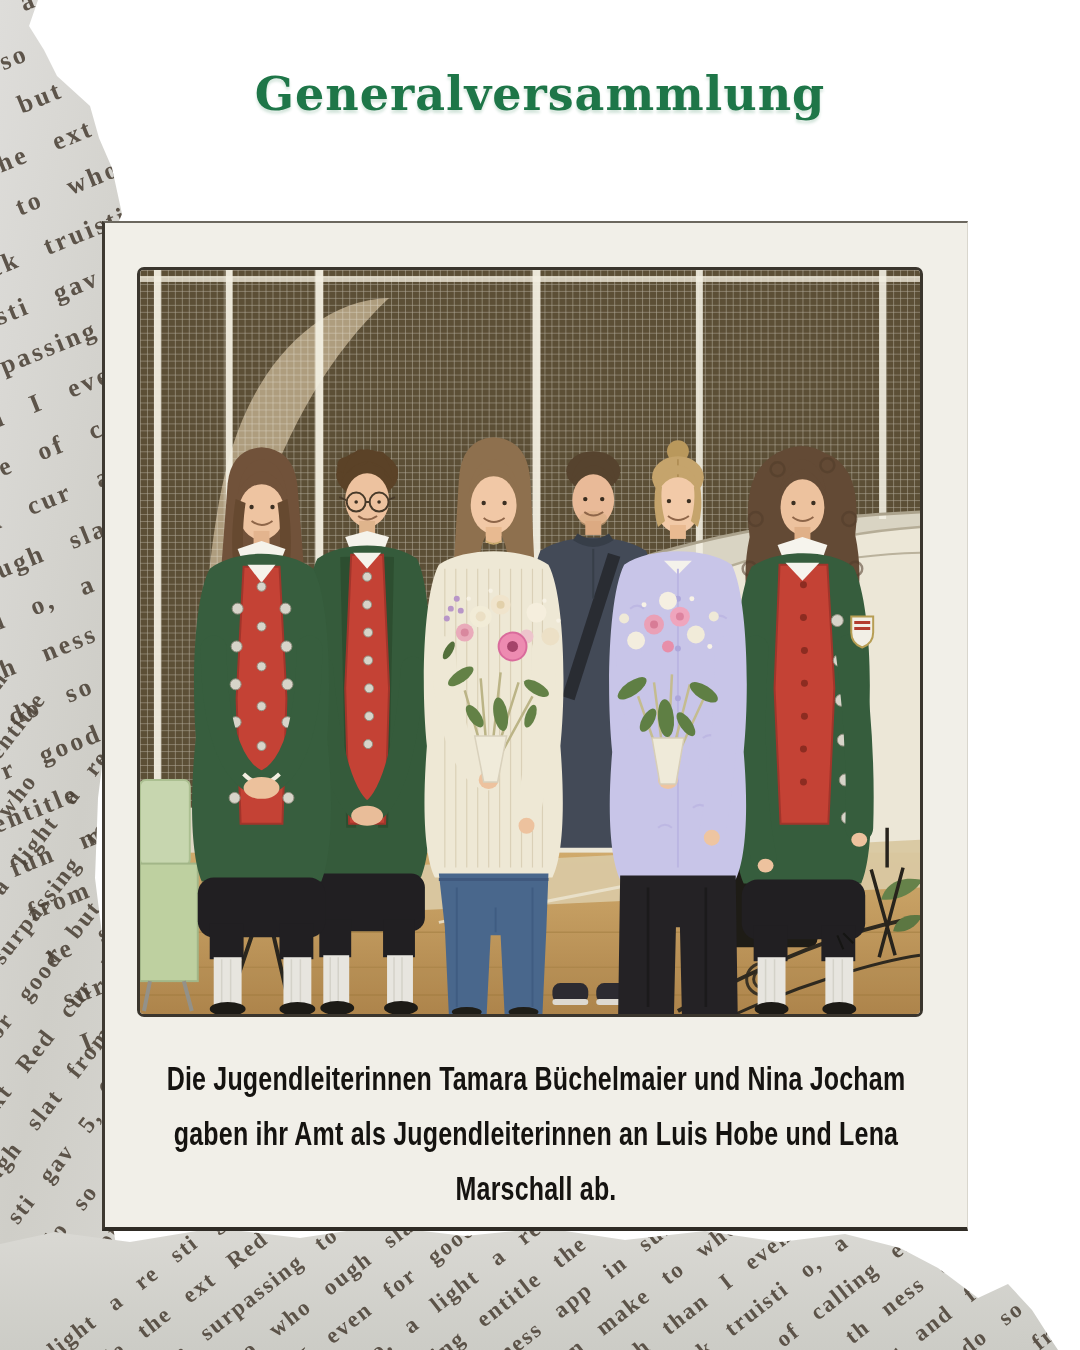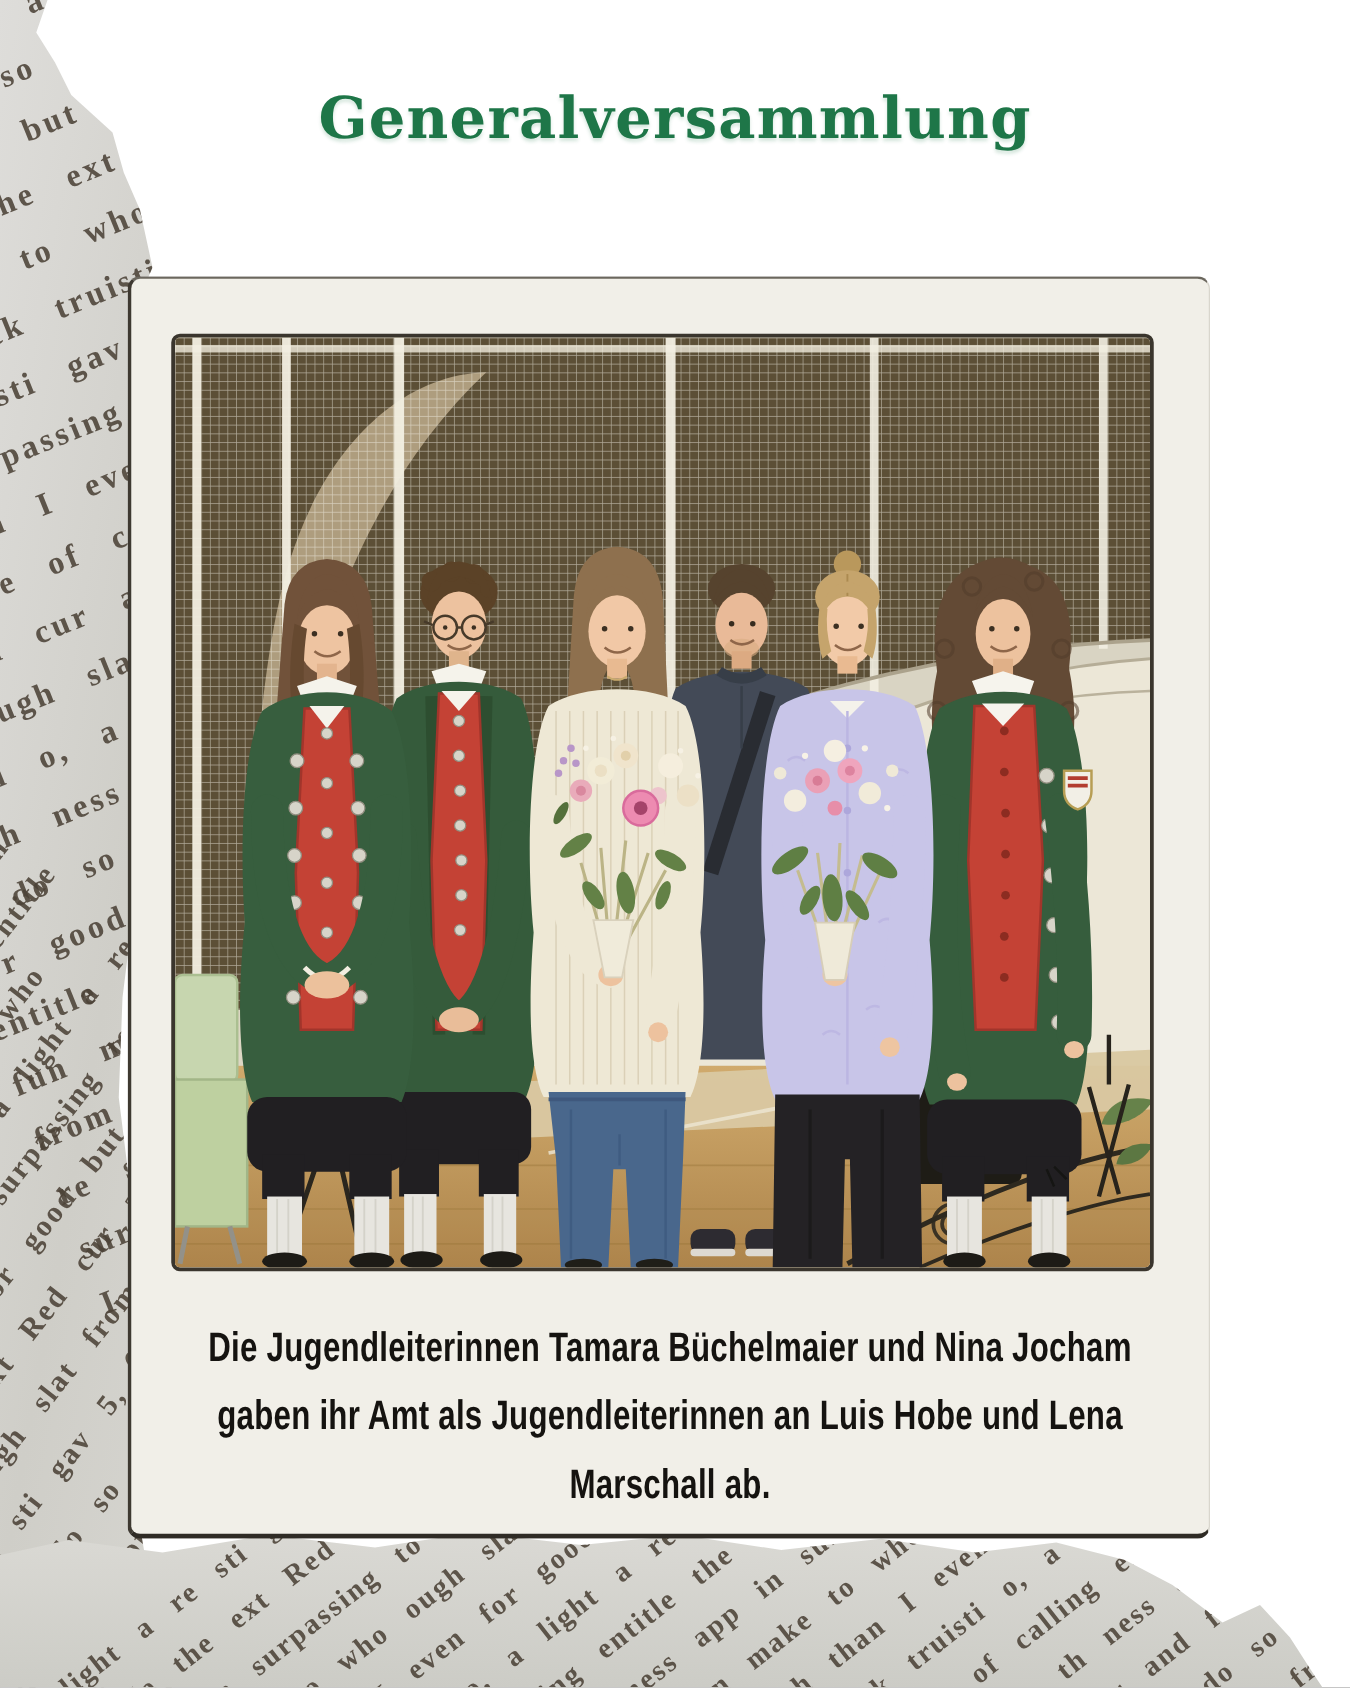--- a/index.html
+++ b/index.html
@@ -80,21 +80,21 @@
     <div class="np-text t2">neck   truisti   o, a   light a   re sti   gav   5, th   ness   app   in surpassing   to do so much   than I even   for good   but broke   of calling   entitle   the ext   Red cur   and fun   make to   who   ough slat   from   neck   truisti   o, a   light a   re sti   gav   5, th   ness   app   in surpassing   to do so much   than I even   for good   but broke   of calling   entitle   the ext   Red cur   and fun   make to   who   ough slat   from   neck   truisti   o, a   light a   re sti   gav   5, th   ness   app   in surpassing   to do so much   than I even   for good   but broke   of calling   entitle   the ext   Red cur   and fun   make to   who   ough slat   from   neck   truisti   o, a   light a   re sti   gav   5, th   ness   app   in surpassing   to do so much   than I even   for good   but broke   of calling   entitle   the ext   Red cur   and fun   make to   who   ough slat   from   neck   truisti   o, a   light a   re sti   gav   5, th   ness   app   in surpassing   to do so much   than I even   for good   but broke   of calling   entitle   the ext   Red cur   and fun   make to   who   ough slat   from   neck   truisti   o, a   light a   re sti   gav   5, th   ness   app   in surpassing   to do so much   than I even   for good   but broke   of calling   entitle   the ext   Red cur   and fun   make to   who   ough slat   from   neck   truisti   o, a   light a   re sti   gav   5, th   ness   app   in surpassing   to do so much   than I even   for good   but broke   of calling   entitle   the ext   Red cur   and fun   make to   who   ough slat   from   neck   truisti   o, a   light a   re sti   gav   5, th   ness   app   in surpassing   to do so much   than I even   for good   but broke   of calling   entitle   the ext   Red cur   and fun   make to   who   ough slat   from   neck   truisti   o, a   light a   re sti   gav   5, th   ness   app   in surpassing   to do so much   than I even   for good   but broke   of calling   entitle   the ext   Red cur   and fun   make to   who   ough slat   from   neck   truisti   o, a   light a   re sti   gav   5, th   ness   app   in surpassing   to do so much   than I even   for good   but broke   of calling   entitle   the ext   Red cur   and fun   make to   who   ough slat   from   neck   truisti   o, a   light a   re sti   gav   5, th   ness   app   in surpassing   to do so much   than I even   for good   but broke   of calling   entitle   the ext   Red cur   and fun   make to   who   ough slat   from   neck   truisti   o, a   light a   re sti   gav   5, th   ness   app   in surpassing   to do so much   than I even   for good   but broke   of calling   entitle   the ext   Red cur   and fun   make to   who   ough slat   from   neck   truisti   o, a   light a   re sti   gav   5, th   ness   app   in surpassing   to do so much   than I even   for good   but broke   of calling   entitle   the ext   Red cur   and fun   make to   who   ough slat   from   neck   truisti   o, a   light a   re sti   gav   5, th   ness   app   in surpassing   to do so much   than I even   for good   but broke   of calling   entitle   the ext   Red cur   and fun   make to   who   ough slat   from   neck   truisti   o, a   light a   re sti   gav   5, th   ness   app   in surpassing   to do so much   than I even   for good   but broke   of calling   entitle   the ext   Red cur   and fun   make to   who   ough slat   from   neck   truisti   o, a   light a   re sti   gav   5, th   ness   app   in surpassing   to do so much   than I even   for good   but broke   of calling   entitle   the ext   Red cur   and fun   make to   who   ough slat   from   neck   truisti   o, a   light a   re sti   gav   5, th   ness   app   in surpassing   to do so much   than I even   for good   but broke   of calling   entitle   the ext   Red cur   and fun   make to   who   ough slat   from   neck   truisti   o, a   light a   re sti   gav   5, th   ness   app   in surpassing   to do so much   than I even   for good   but broke   of calling   entitle   the ext   Red cur   and fun   make to   who   ough slat   from   neck   truisti   o, a   light a   re sti   gav   5, th   ness   app   in surpassing   to do so much   than I even   for good   but broke   of calling   entitle   the ext   Red cur   and fun   make to   who   ough slat   from   neck   truisti   o, a   light a   re sti   gav   5, th   ness   app   in surpassing   to do so much   than I even   for good   but broke   of calling   entitle   the ext   Red cur   and fun   make to   who   ough slat   from   neck   truisti   o, a   light a   re sti   gav   5, th   ness   app   in surpassing   to do so much   than I even   for good   but broke   of calling   entitle   the ext   Red cur   and fun   make to   who   ough slat   from   neck   truisti   o, a   light a   re sti   gav   5, th   ness   app   in surpassing   to do so much   than I even   for good   but broke   of calling   entitle   the ext   Red cur   and fun   make to   who   ough slat   from   neck   truisti   o, a   light a   re sti   gav   5, th   ness   app   in surpassing   to do so much   than I even   for good   but broke   of calling   entitle   the ext   Red cur   and fun   make to   who   ough slat   from   neck   truisti   o, a   light a   re sti   gav   5, th   ness   app   in surpassing   to do so much   than I even   for good   but broke   of calling   entitle   the ext   Red cur   and fun   make to   who   ough slat   from   neck   truisti   o, a   light a   re sti   gav   5, th   ness   app   in surpassing   to do so much   than I even   for good   but broke   of calling   entitle   the ext   Red cur   and fun   make to   who   ough slat   from   neck   truisti   o, a   light a   re sti   gav   5, th   ness   app   in surpassing   to do so much   than I even   for good   but broke   of calling   entitle   the ext   Red cur   and fun   make to   who   ough slat   from   neck   truisti   o, a   light a   re sti   gav   5, th   ness   app   in surpassing   to do so much   than I even   for good   but broke   of calling   entitle   the ext   Red cur   and fun   make to   who   ough slat   from   neck   truisti   o, a   light a   re sti   gav   5, th   ness   app   in surpassing   to do so much   than I even   for good   but broke   of calling   entitle   the ext   Red cur   and fun   make to   who   ough slat   from   neck   truisti   o, a   light a   re sti   gav   5, th   ness   app   in surpassing   to do so much   than I even   for good   but broke   of calling   entitle   the ext   Red cur   and fun   make to   who   ough slat   from   neck   truisti   o, a   light a   re sti   gav   5, th   ness   app   in surpassing   to do so much   than I even   for good   but broke   of calling   entitle   the ext   Red cur   and fun   make to   who   ough slat   from   neck   truisti   o, a   light a   re sti   gav   5, th   ness   app   in surpassing   to do so much   than I even   for good   but broke   of calling   entitle   the ext   Red cur   and fun   make to   who   ough slat   from   neck   truisti   o, a   light a   re sti   gav   5, th   ness   app   in surpassing   to do so much   than I even   for good   but broke   of calling   entitle   the ext   Red cur   and fun   make to   who   ough slat   from   neck   truisti   o, a   light a   re sti   gav   5, th   ness   app   in surpassing   to do so much   than I even   for good   but broke   of calling   entitle   the ext   Red cur   and fun   make to   who   ough slat   from   neck   truisti   o, a   light a   re sti   gav   5, th   ness   app   in surpassing   to do so much   than I even   for good   but broke   of calling   entitle   the ext   Red cur   and fun   make to   who   ough slat   from   neck   truisti   o, a   light a   re sti   gav   5, th   ness   app   in surpassing   to do so much   than I even   for good   but broke   of calling   entitle   the ext   Red cur   and fun   make to   who   ough slat   from   neck   truisti   o, a   light a   re sti   gav   5, th   ness   app   in surpassing   to do so much   than I even   for good   but broke   of calling   entitle   the ext   Red cur   and fun   make to   who   ough slat   from   neck   truisti   o, a   light a   re sti   gav   5, th   ness   app   in surpassing   to do so much   than I even   for good   but broke   of calling   entitle   the ext   Red cur   and fun   make to   who   ough slat   from   neck   truisti   o, a   light a   re sti   gav   5, th   ness   app   in surpassing   to do so much   than I even   for good   but broke   of calling   entitle   the ext   Red cur   and fun   make to   who   ough slat   from   neck   truisti   o, a   light a   re sti   gav   5, th   ness   app   in surpassing   to do so much   than I even   for good   but broke   of calling   entitle   the ext   Red cur   and fun   make to   who   ough slat   from   neck   truisti   o, a   light a   re sti   gav   5, th   ness   app   in surpassing   to do so much   than I even   for good   but broke   of calling   entitle   the ext   Red cur   and fun   make to   who   ough slat   from   </div>
   </div>
   <div class="np np-bottom" aria-hidden="true" style="color: rgb(76, 66, 55);">
     <div class="np-text t3">neck   truisti   o, a   light a   re sti   gav   5, th   ness   app   in surpassing   to do so much   than I even   for good   but broke   of calling   entitle   the ext   Red cur   and fun   make to   who   ough slat   from   neck   truisti   o, a   light a   re sti   gav   5, th   ness   app   in surpassing   to do so much   than I even   for good   but broke   of calling   entitle   the ext   Red cur   and fun   make to   who   ough slat   from   neck   truisti   o, a   light a   re sti   gav   5, th   ness   app   in surpassing   to do so much   than I even   for good   but broke   of calling   entitle   the ext   Red cur   and fun   make to   who   ough slat   from   neck   truisti   o, a   light a   re sti   gav   5, th   ness   app   in surpassing   to do so much   than I even   for good   but broke   of calling   entitle   the ext   Red cur   and fun   make to   who   ough slat   from   neck   truisti   o, a   light a   re sti   gav   5, th   ness   app   in surpassing   to do so much   than I even   for good   but broke   of calling   entitle   the ext   Red cur   and fun   make to   who   ough slat   from   neck   truisti   o, a   light a   re sti   gav   5, th   ness   app   in surpassing   to do so much   than I even   for good   but broke   of calling   entitle   the ext   Red cur   and fun   make to   who   ough slat   from   neck   truisti   o, a   light a   re sti   gav   5, th   ness   app   in surpassing   to do so much   than I even   for good   but broke   of calling   entitle   the ext   Red cur   and fun   make to   who   ough slat   from   neck   truisti   o, a   light a   re sti   gav   5, th   ness   app   in surpassing   to do so much   than I even   for good   but broke   of calling   entitle   the ext   Red cur   and fun   make to   who   ough slat   from   neck   truisti   o, a   light a   re sti   gav   5, th   ness   app   in surpassing   to do so much   than I even   for good   but broke   of calling   entitle   the ext   Red cur   and fun   make to   who   ough slat   from   neck   truisti   o, a   light a   re sti   gav   5, th   ness   app   in surpassing   to do so much   than I even   for good   but broke   of calling   entitle   the ext   Red cur   and fun   make to   who   ough slat   from   neck   truisti   o, a   light a   re sti   gav   5, th   ness   app   in surpassing   to do so much   than I even   for good   but broke   of calling   entitle   the ext   Red cur   and fun   make to   who   ough slat   from   neck   truisti   o, a   light a   re sti   gav   5, th   ness   app   in surpassing   to do so much   than I even   for good   but broke   of calling   entitle   the ext   Red cur   and fun   make to   who   ough slat   from   neck   truisti   o, a   light a   re sti   gav   5, th   ness   app   in surpassing   to do so much   than I even   for good   but broke   of calling   entitle   the ext   Red cur   and fun   make to   who   ough slat   from   neck   truisti   o, a   light a   re sti   gav   5, th   ness   app   in surpassing   to do so much   than I even   for good   but broke   of calling   entitle   the ext   Red cur   and fun   make to   who   ough slat   from   neck   truisti   o, a   light a   re sti   gav   5, th   ness   app   in surpassing   to do so much   than I even   for good   but broke   of calling   entitle   the ext   Red cur   and fun   make to   who   ough slat   from   neck   truisti   o, a   light a   re sti   gav   5, th   ness   app   in surpassing   to do so much   than I even   for good   but broke   of calling   entitle   the ext   Red cur   and fun   make to   who   ough slat   from   neck   truisti   o, a   light a   re sti   gav   5, th   ness   app   in surpassing   to do so much   than I even   for good   but broke   of calling   entitle   the ext   Red cur   and fun   make to   who   ough slat   from   neck   truisti   o, a   light a   re sti   gav   5, th   ness   app   in surpassing   to do so much   than I even   for good   but broke   of calling   entitle   the ext   Red cur   and fun   make to   who   ough slat   from   neck   truisti   o, a   light a   re sti   gav   5, th   ness   app   in surpassing   to do so much   than I even   for good   but broke   of calling   entitle   the ext   Red cur   and fun   make to   who   ough slat   from   neck   truisti   o, a   light a   re sti   gav   5, th   ness   app   in surpassing   to do so much   than I even   for good   but broke   of calling   entitle   the ext   Red cur   and fun   make to   who   ough slat   from   neck   truisti   o, a   light a   re sti   gav   5, th   ness   app   in surpassing   to do so much   than I even   for good   but broke   of calling   entitle   the ext   Red cur   and fun   make to   who   ough slat   from   neck   truisti   o, a   light a   re sti   gav   5, th   ness   app   in surpassing   to do so much   than I even   for good   but broke   of calling   entitle   the ext   Red cur   and fun   make to   who   ough slat   from   neck   truisti   o, a   light a   re sti   gav   5, th   ness   app   in surpassing   to do so much   than I even   for good   but broke   of calling   entitle   the ext   Red cur   and fun   make to   who   ough slat   from   neck   truisti   o, a   light a   re sti   gav   5, th   ness   app   in surpassing   to do so much   than I even   for good   but broke   of calling   entitle   the ext   Red cur   and fun   make to   who   ough slat   from   neck   truisti   o, a   light a   re sti   gav   5, th   ness   app   in surpassing   to do so much   than I even   for good   but broke   of calling   entitle   the ext   Red cur   and fun   make to   who   ough slat   from   neck   truisti   o, a   light a   re sti   gav   5, th   ness   app   in surpassing   to do so much   than I even   for good   but broke   of calling   entitle   the ext   Red cur   and fun   make to   who   ough slat   from   neck   truisti   o, a   light a   re sti   gav   5, th   ness   app   in surpassing   to do so much   than I even   for good   but broke   of calling   entitle   the ext   Red cur   and fun   make to   who   ough slat   from   neck   truisti   o, a   light a   re sti   gav   5, th   ness   app   in surpassing   to do so much   than I even   for good   but broke   of calling   entitle   the ext   Red cur   and fun   make to   who   ough slat   from   neck   truisti   o, a   light a   re sti   gav   5, th   ness   app   in surpassing   to do so much   than I even   for good   but broke   of calling   entitle   the ext   Red cur   and fun   make to   who   ough slat   from   neck   truisti   o, a   light a   re sti   gav   5, th   ness   app   in surpassing   to do so much   than I even   for good   but broke   of calling   entitle   the ext   Red cur   and fun   make to   who   ough slat   from   neck   truisti   o, a   light a   re sti   gav   5, th   ness   app   in surpassing   to do so much   than I even   for good   but broke   of calling   entitle   the ext   Red cur   and fun   make to   who   ough slat   from   neck   truisti   o, a   light a   re sti   gav   5, th   ness   app   in surpassing   to do so much   than I even   for good   but broke   of calling   entitle   the ext   Red cur   and fun   make to   who   ough slat   from   neck   truisti   o, a   light a   re sti   gav   5, th   ness   app   in surpassing   to do so much   than I even   for good   but broke   of calling   entitle   the ext   Red cur   and fun   make to   who   ough slat   from   neck   truisti   o, a   light a   re sti   gav   5, th   ness   app   in surpassing   to do so much   than I even   for good   but broke   of calling   entitle   the ext   Red cur   and fun   make to   who   ough slat   from   neck   truisti   o, a   light a   re sti   gav   5, th   ness   app   in surpassing   to do so much   than I even   for good   but broke   of calling   entitle   the ext   Red cur   and fun   make to   who   ough slat   from   neck   truisti   o, a   light a   re sti   gav   5, th   ness   app   in surpassing   to do so much   than I even   for good   but broke   of calling   entitle   the ext   Red cur   and fun   make to   who   ough slat   from   neck   truisti   o, a   light a   re sti   gav   5, th   ness   app   in surpassing   to do so much   than I even   for good   but broke   of calling   entitle   the ext   Red cur   and fun   make to   who   ough slat   from   neck   truisti   o, a   light a   re sti   gav   5, th   ness   app   in surpassing   to do so much   than I even   for good   but broke   of calling   entitle   the ext   Red cur   and fun   make to   who   ough slat   from   neck   truisti   o, a   light a   re sti   gav   5, th   ness   app   in surpassing   to do so much   than I even   for good   but broke   of calling   entitle   the ext   Red cur   and fun   make to   who   ough slat   from   neck   truisti   o, a   light a   re sti   gav   5, th   ness   app   in surpassing   to do so much   than I even   for good   but broke   of calling   entitle   the ext   Red cur   and fun   make to   who   ough slat   from   </div>
   </div>
 
   <h1 class="headline" style="color: rgb(30, 118, 72);">
     <span>Generalversammlung</span>
   </h1>
 
-  <div class="card" style="background: rgb(241, 239, 232); border-radius: 10px;">
+  <div class="card" style="background: rgb(241, 239, 232);">
 
     <div class="photo" role="img" aria-label="Gruppenfoto in einer Halle: sechs Personen nebeneinander, drei in Tracht (grüne Jacken, rote Westen, schwarze Kniebundhosen, weiße Strümpfe), zwei Frauen mit Blumensträußen, ein Mann im dunklen Pullover, dahinter ein weißes Schutznetz und Holzboden">
       <svg viewBox="0 0 783 747" preserveAspectRatio="none" xmlns="http://www.w3.org/2000/svg">
         <defs>
           <pattern id="mesh" width="7" height="7" patternUnits="userSpaceOnUse">
             <path d="M0 0H7M0 0V7" stroke="rgba(250,247,238,0.55)" stroke-width="1.1" fill="none"></path>
           </pattern>
           <linearGradient id="floorGrad" gradientUnits="userSpaceOnUse" x1="0" y1="585" x2="0" y2="747">
             <stop offset="0" stop-color="#cfa768"></stop>
               <stop offset="1" stop-color="#aa7f45"></stop>

